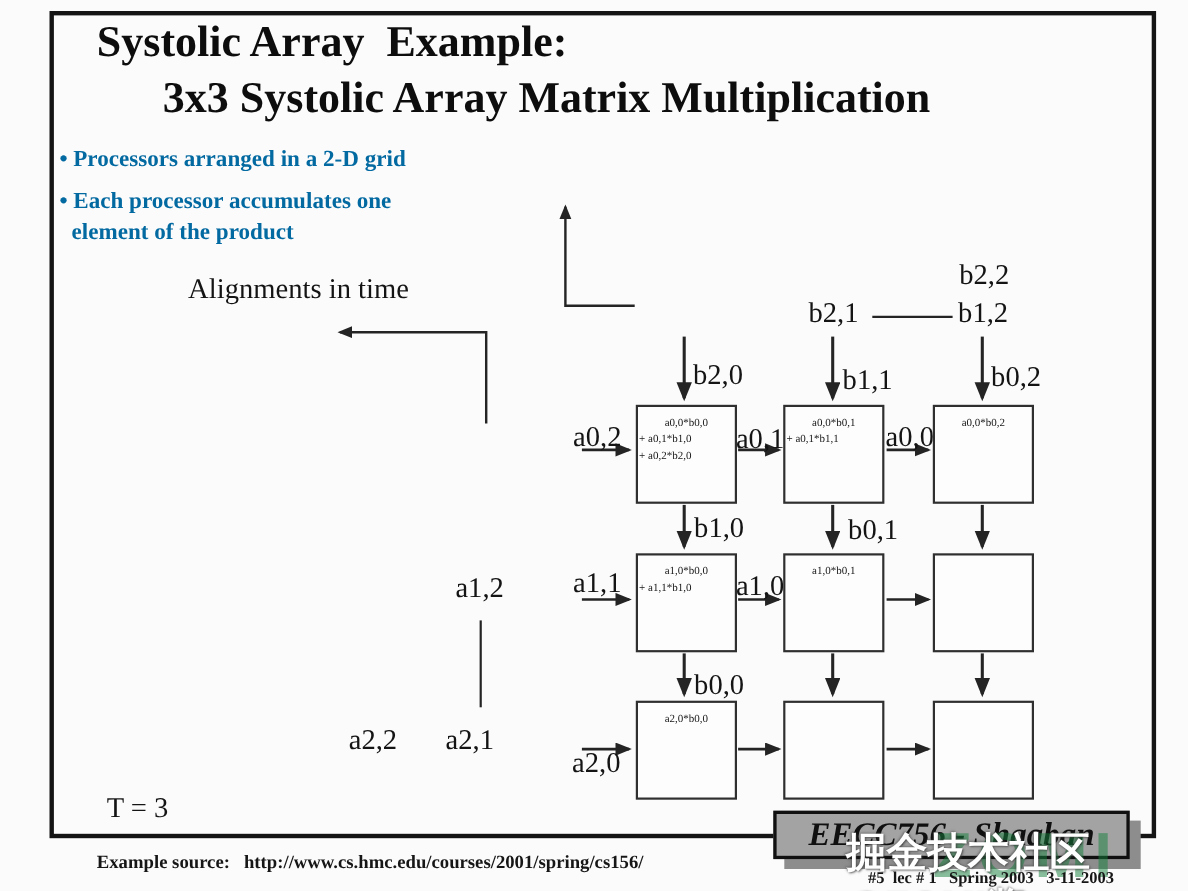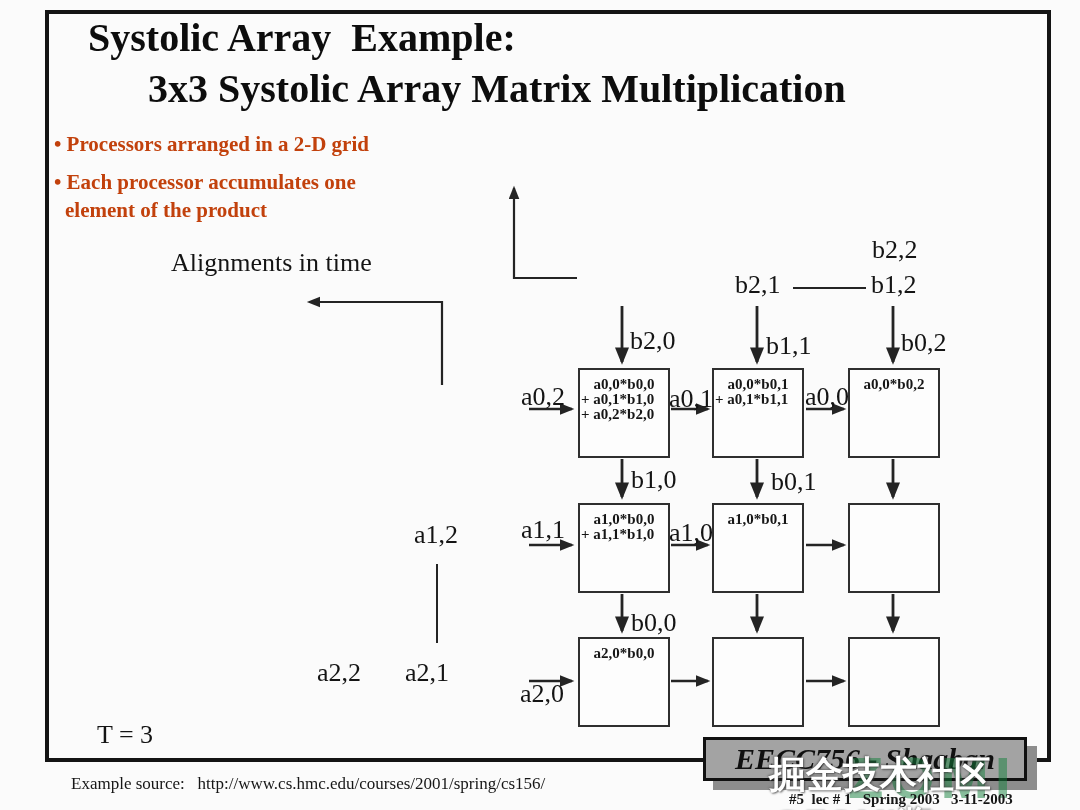--- a/index.html
+++ b/index.html
@@ -10,38 +10,38 @@
   }
   .abs{position:absolute;}
   .pre{white-space:pre;}
   
   .slide-border{left:45px;top:10px;width:998px;height:744px;border:4px solid #141414;background:transparent;}
   
   .title{font-weight:bold;font-size:40px;line-height:44px;color:#0d0d0d;}
   .t1{left:88px;top:16px;}
   .t2{left:148px;top:67px;}
   
-  .bullet{font-weight:bold;font-size:21px;line-height:28px;padding-left:11px;text-indent:-11px;color:#c2410c;}
+  .bullet{font-weight:bold;font-size:21px;line-height:28px;padding-left:11px;text-indent:-11px;color:#0369a1;}
   .b1{left:54px;top:130px;width:480px;}
   .b2{left:54px;top:168px;width:360px;}
   
   .align-lbl{left:171px;top:249px;font-size:27px;}
   .time-lbl{left:97px;top:721px;font-size:28px;}
   
   .lbl{font-size:26px;line-height:28px;color:#141414;}
   
   .cell{width:88px;height:86px;border:2px solid #2f2f2f;background:#fdfdfd;box-sizing:content-box;}
-  .cell .ln{font-weight:bold;font-size:15px;line-height:15px;font-family:"Liberation Serif","DejaVu Serif",serif;}
+  .cell .ln{font-weight:normal;font-size:10px;line-height:15px;font-family:"Liberation Serif","DejaVu Serif",serif;}
   .cell .ln.c{text-align:center;padding-top:7px;}
   .cell .ln.l{text-align:left;padding-left:1px;}
   
   svg.arrows{left:0;top:0;pointer-events:none;}
   .st{stroke:#242424;fill:none;}
   
-  .src{left:71px;top:774px;font-weight:normal;font-size:17px;}
+  .src{left:88px;top:774px;font-weight:bold;font-size:17px;}
   .eecc-box{left:703px;top:737px;width:318px;height:38px;border:3px solid #101010;background:#a3a3a3;
     box-shadow:10px 9px 0 #8d8d8d;display:flex;align-items:center;justify-content:center;z-index:5;}
   .eecc-text{font-weight:bold;font-style:italic;font-size:30px;color:#101010;}
   .lect{left:789px;top:791px;font-weight:bold;font-size:15px;z-index:9;}
   .zomi-bg{left:848px;top:744px;font-weight:bold;font-size:58px;letter-spacing:6px;color:#15803d;opacity:.5;z-index:8;font-family:"Liberation Sans","DejaVu Sans",sans-serif;}
   .wm{left:769px;top:750px;font-weight:bold;font-size:37px;color:#ffffff;z-index:10;
     text-shadow:1px 1px 2px rgba(60,60,60,.75),-1px -1px 2px rgba(60,60,60,.45);
     font-family:"Liberation Sans","DejaVu Sans",sans-serif;}
 </style>
 </head>

